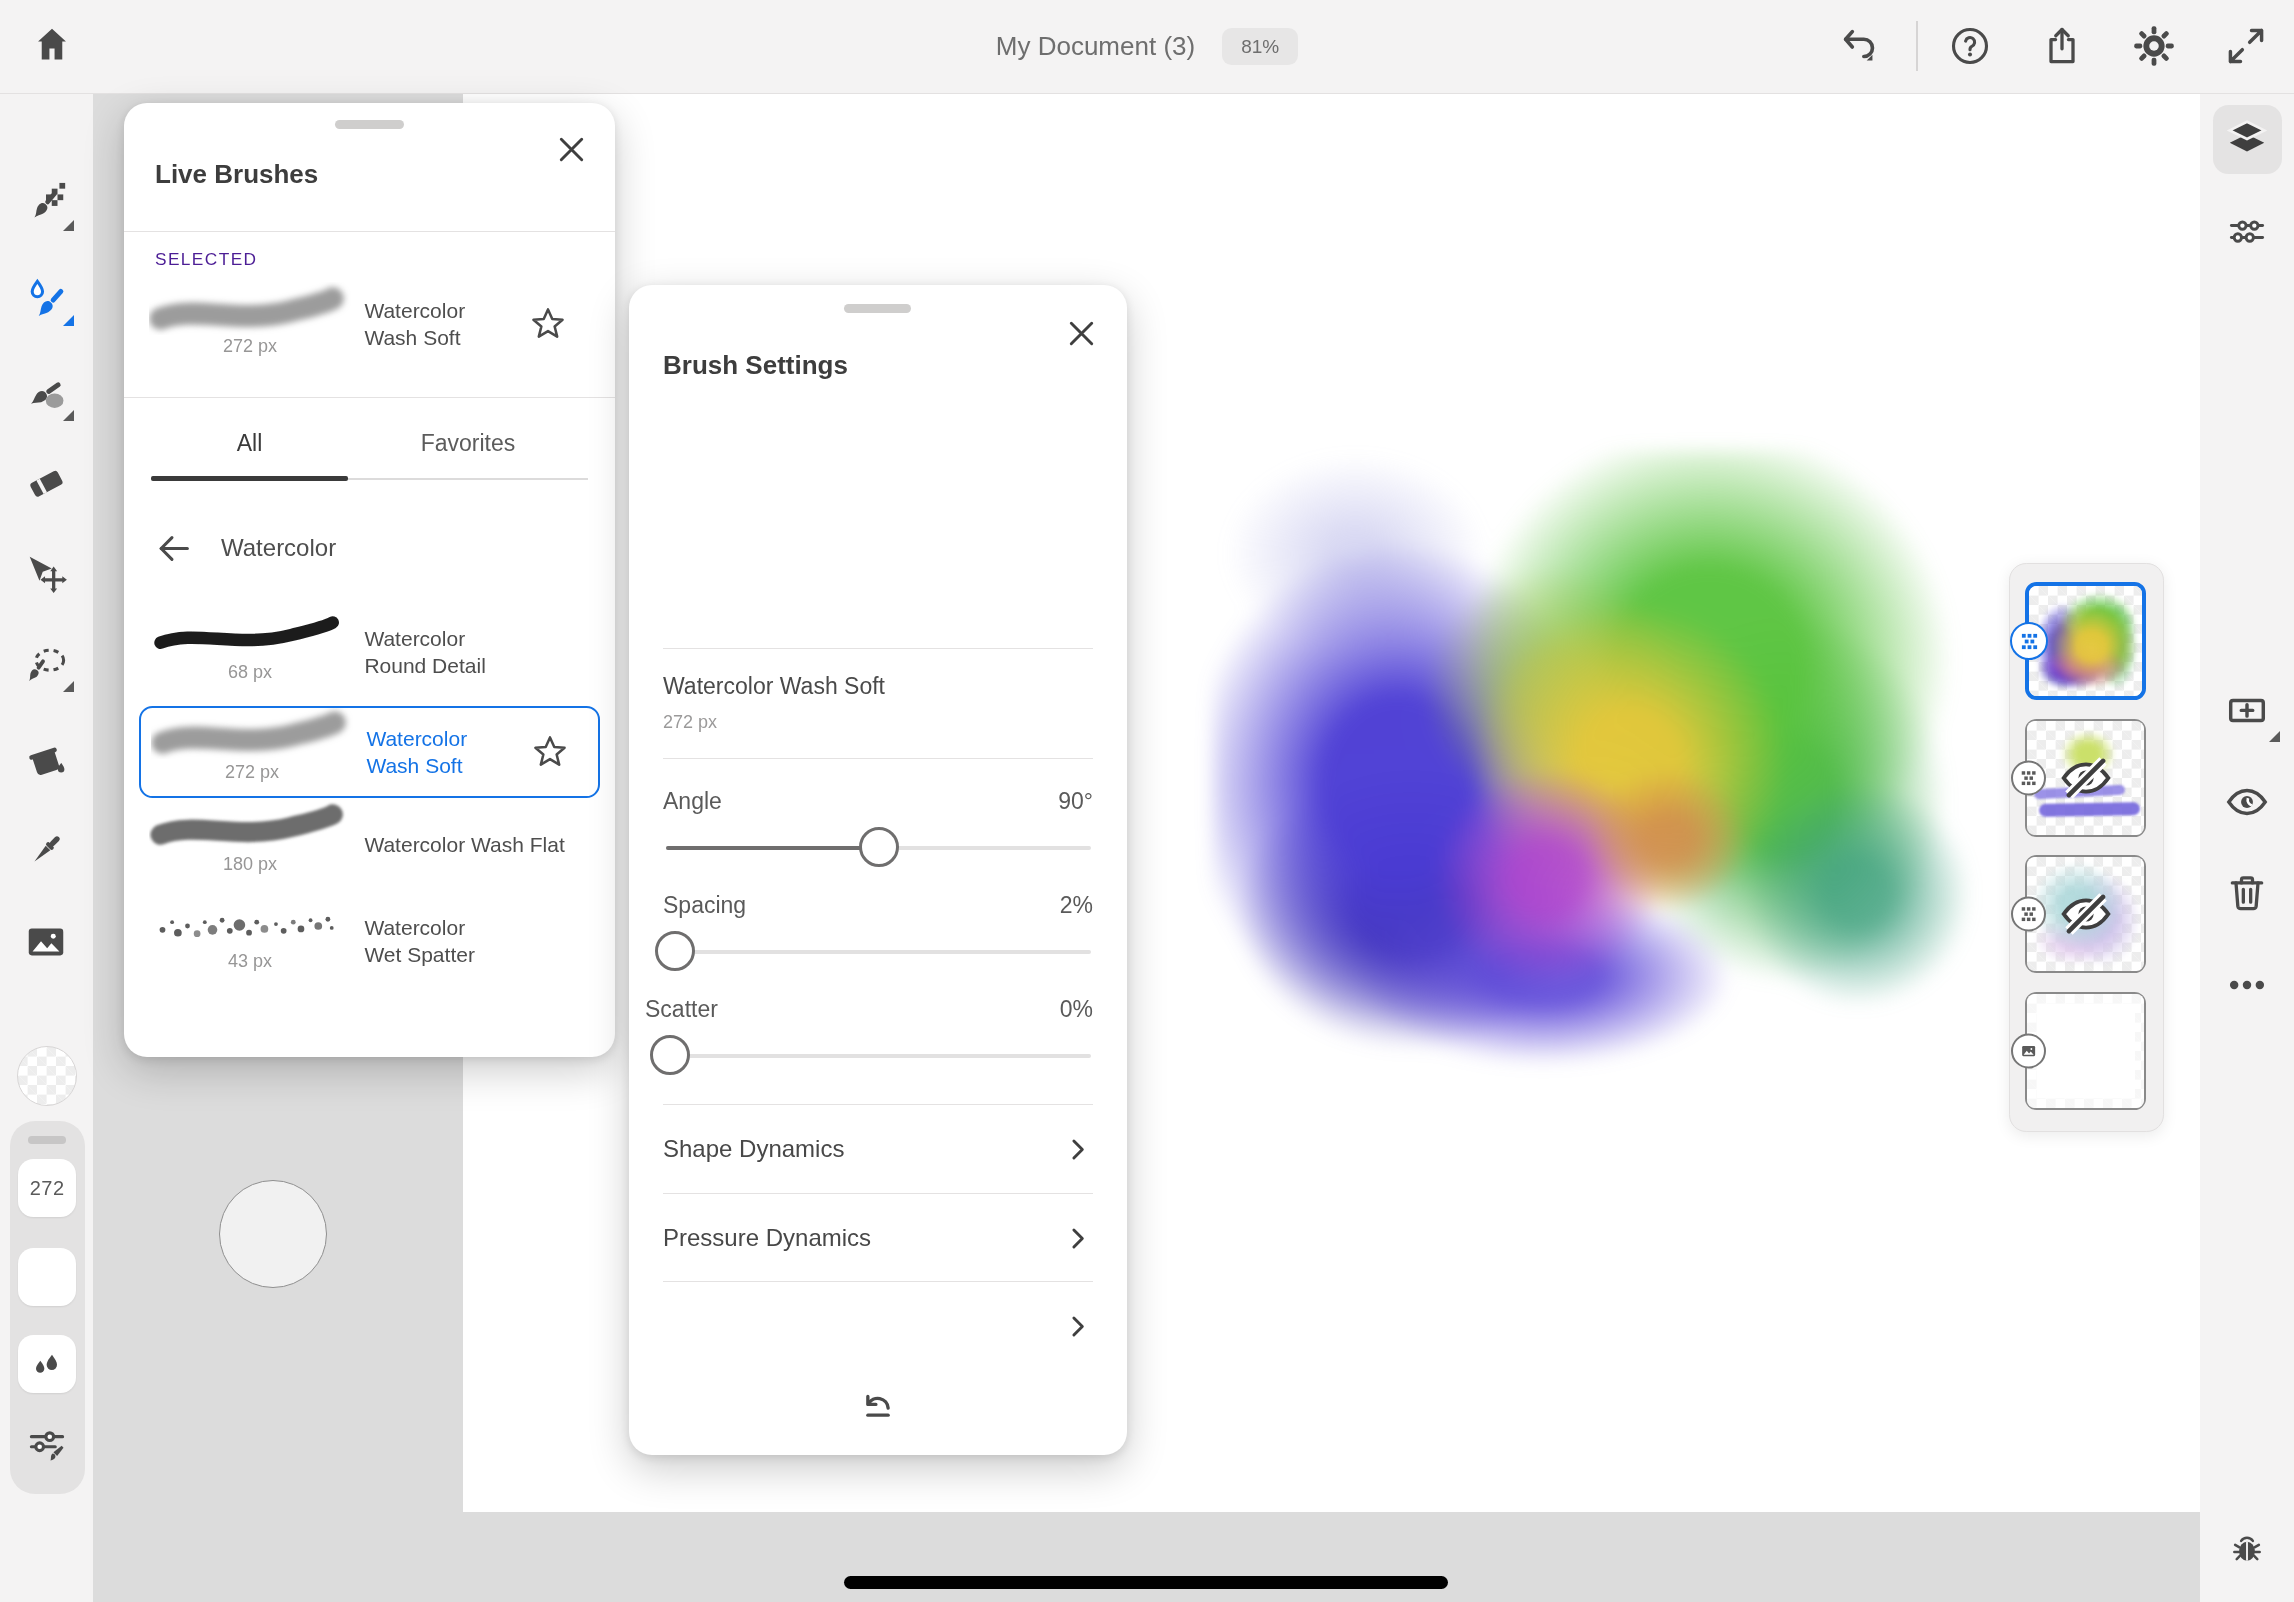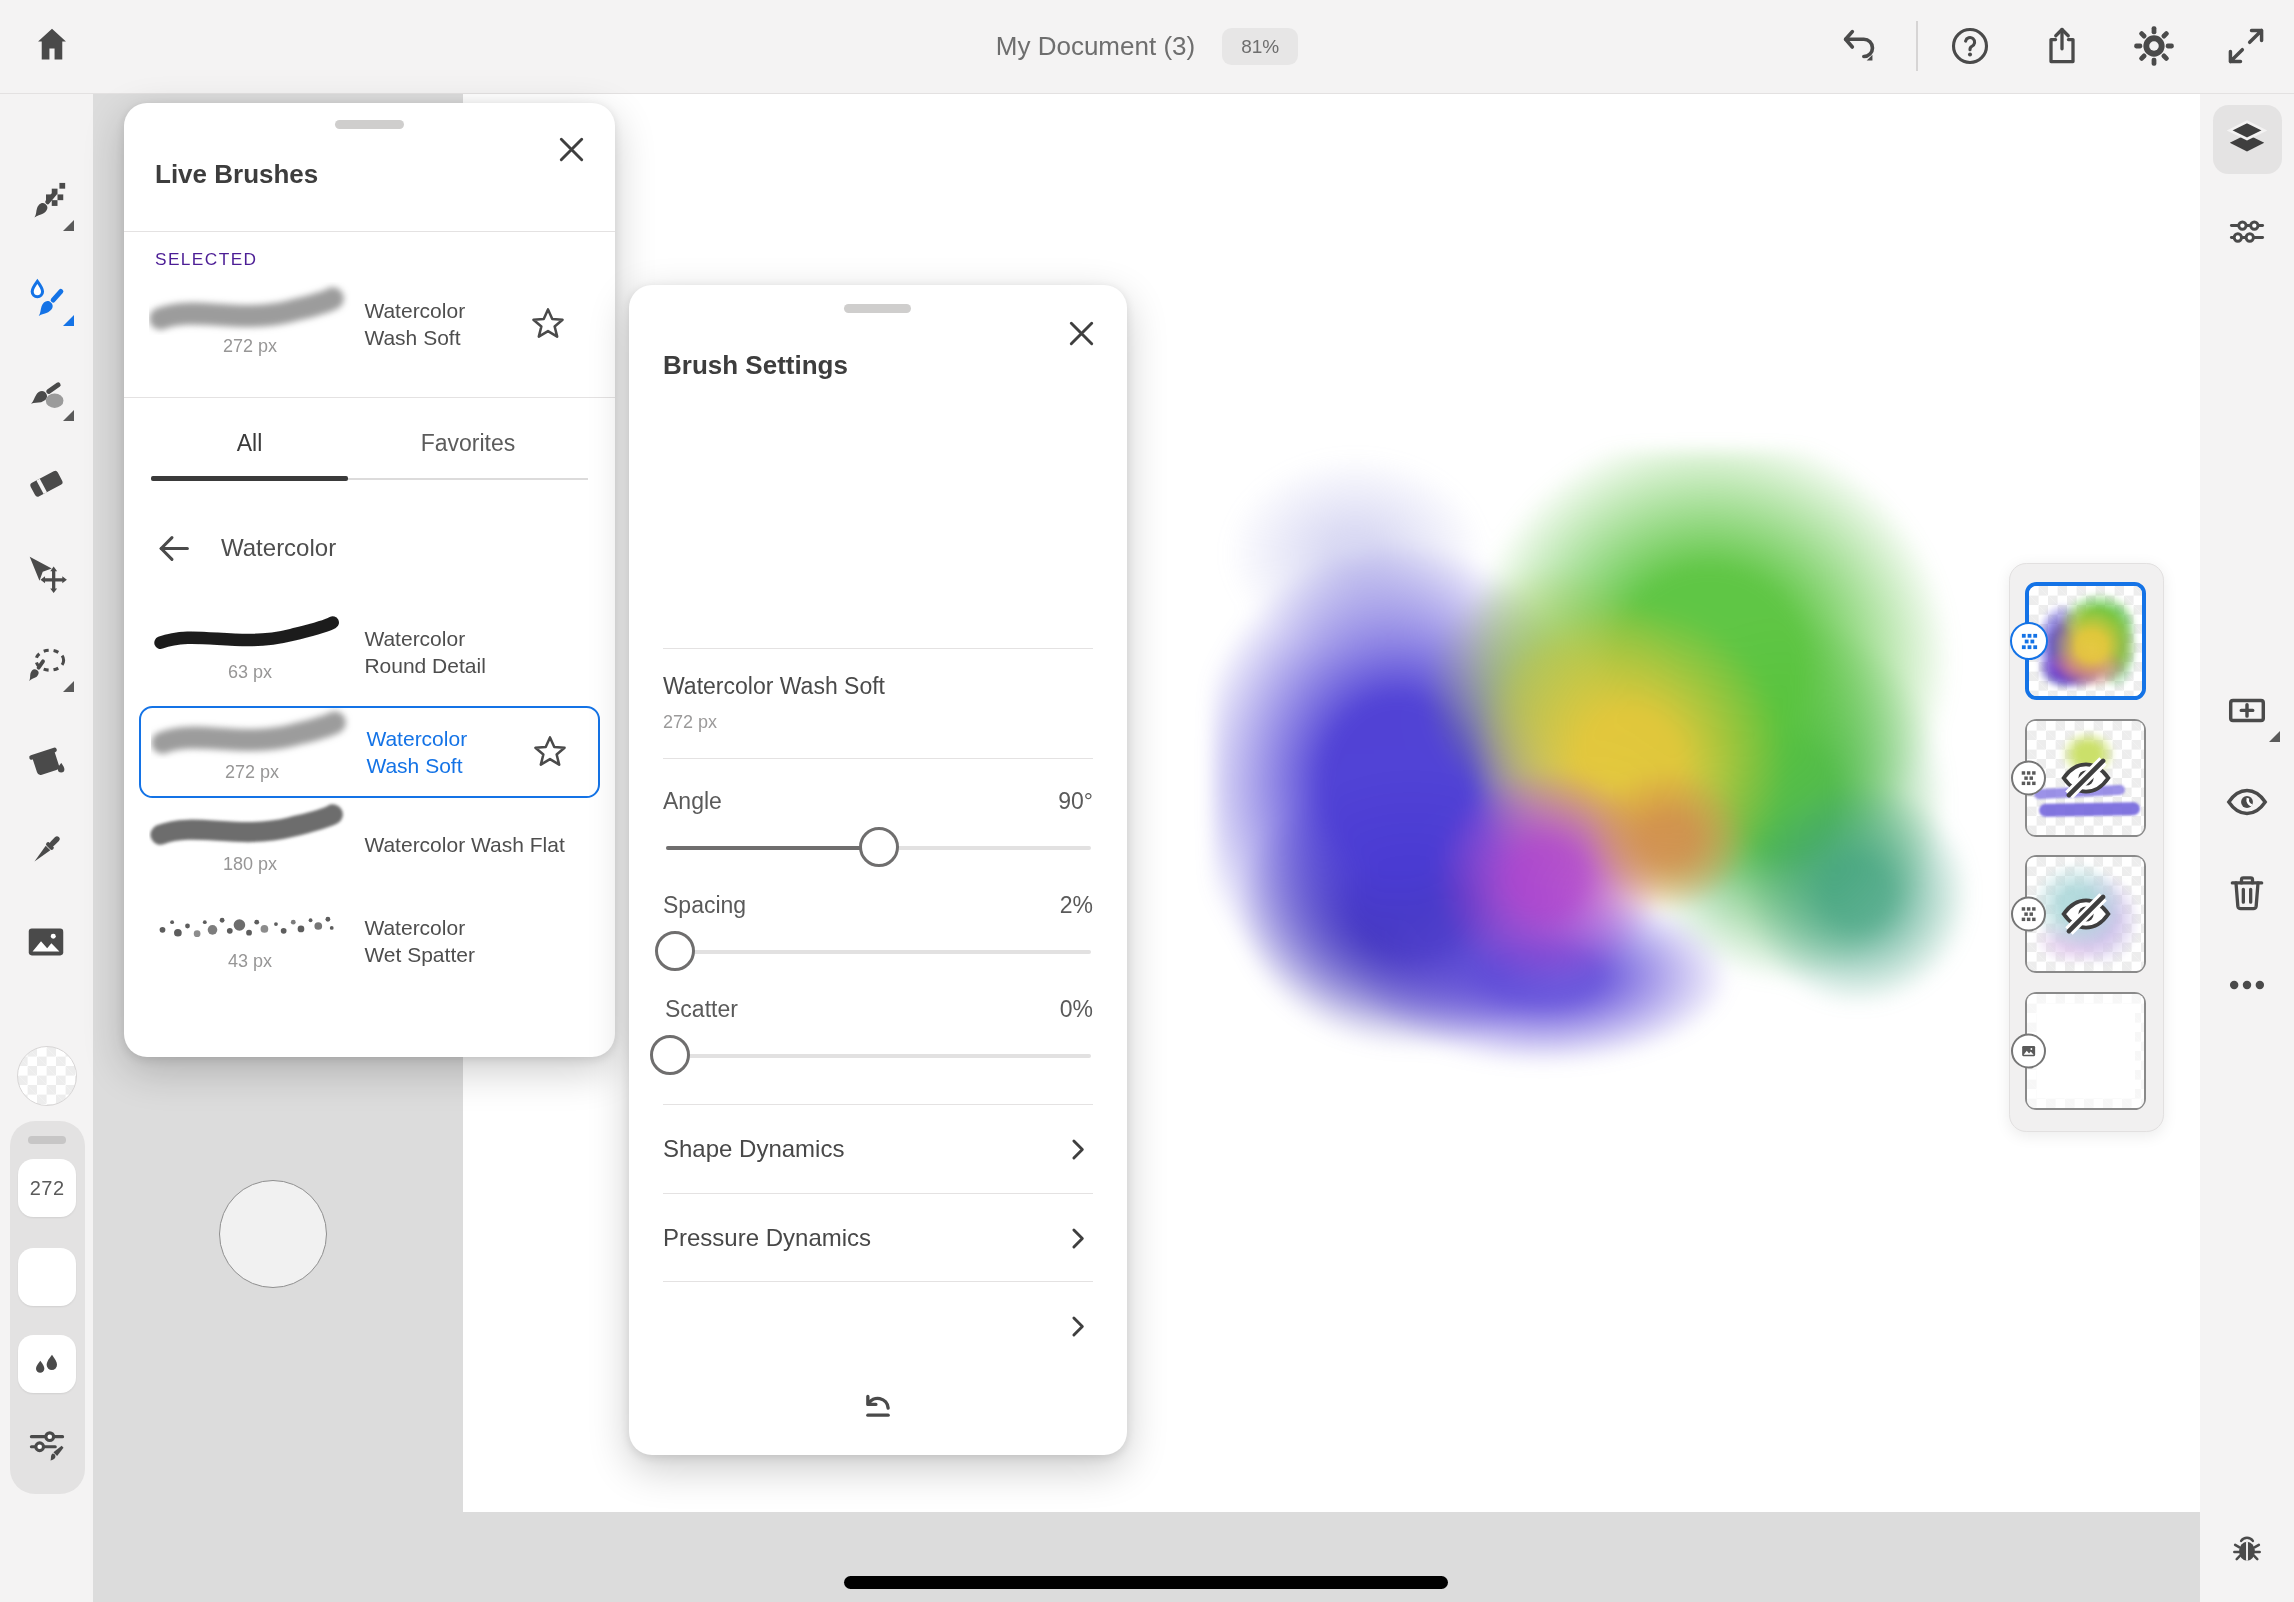--- a/index.html
+++ b/index.html
@@ -572,21 +572,21 @@
       </span>
       <span>Watercolor</span>
     </div>
 
     <div class="brush-row" style="top:505px;">
       <div class="stroke-box" style="left:9.6px;top:0;">
         <svg width="202" height="54" viewBox="0 0 210 56">
           <path d="M12 36 C48 22 92 42 148 28 C168 23 182 20 191 15" stroke="#1d1d1d" stroke-width="13" fill="none" stroke-linecap="round" filter="url(#blur-lite)"></path>
         </svg>
       </div>
-      <div class="px-label" style="left:9.6px;top:54px;">63 px</div>
+      <div class="px-label" style="left:9.6px;top:54px;">68 px</div>
       <div class="b-name">Watercolor
 Round Detail</div>
     </div>
 
     <div class="brush-row selected" style="top:603px;">
       <div class="stroke-box" style="left:9.6px;top:0;">
         <svg width="202" height="54" viewBox="0 0 210 56">
           <path d="M12 36 C48 22 92 42 148 28 C168 23 182 20 191 15" stroke="#9c9c9c" stroke-width="23" fill="none" stroke-linecap="round" filter="url(#blur-soft)"></path>
         </svg>
       </div>
@@ -671,21 +671,21 @@
       <div class="slider-thumb" style="left: calc(50% - 20px);"></div>
     </div>
 
     <div class="sl-label" style="left:34px;top:607px;">Spacing</div>
     <div class="sl-value" style="right:34px;top:607px;">2%</div>
     <div class="track" style="top:665px;">
       <div class="track-fill" style="width: 2%;"></div>
       <div class="slider-thumb" style="left: calc(2% - 20px);"></div>
     </div>
 
-    <div class="sl-label" style="left:36px;top:711px;">Scatter</div>
+    <div class="sl-label" style="left:16px;top:711px;">Scatter</div>
     <div class="sl-value" style="right:34px;top:711px;">0%</div>
     <div class="track" style="top:769px;">
       <div class="track-fill" style="width: 1%;"></div>
       <div class="slider-thumb" style="left: calc(1% - 20px);"></div>
     </div>
 
     <div class="hdiv" style="left:34px;top:819px;width:430px;"></div>
 
     <div class="dyn-row" style="top:820px;">
       <div class="dyn-label">Shape Dynamics</div>

